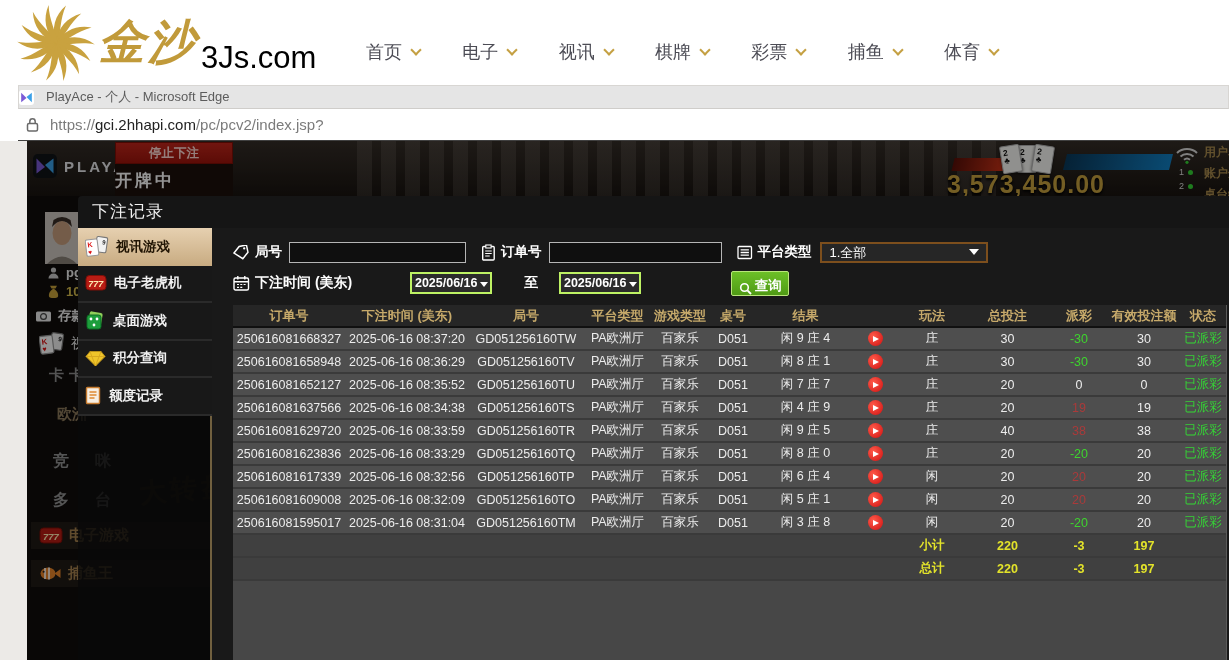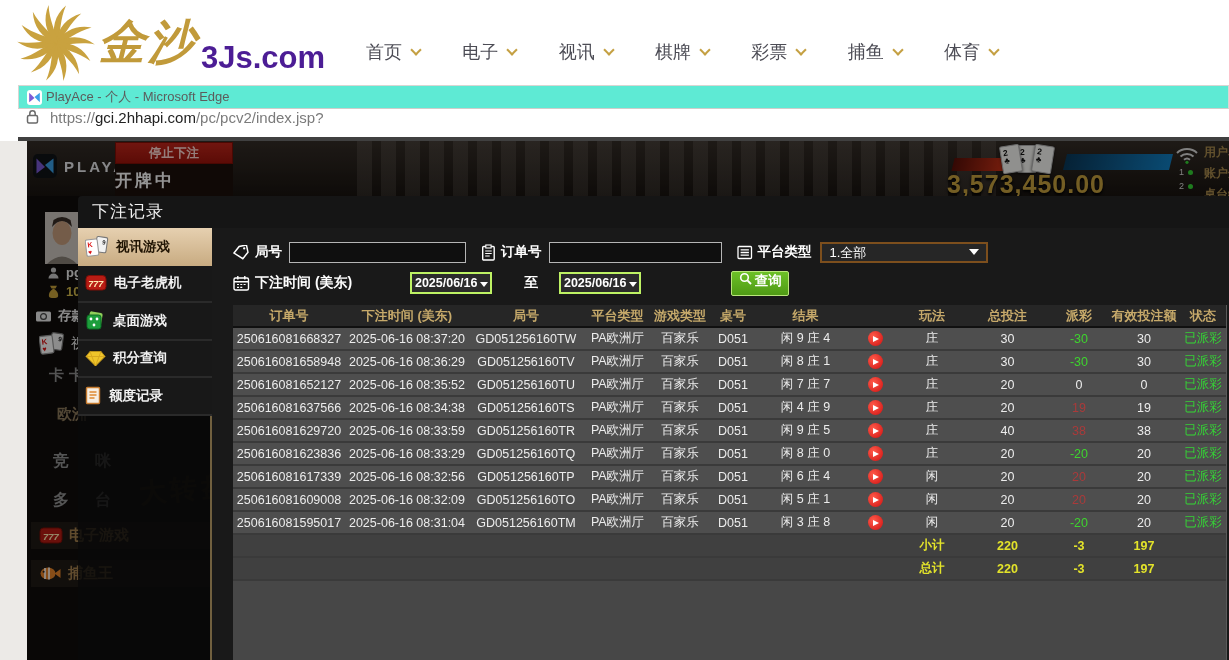--- a/index.html
+++ b/index.html
@@ -5,33 +5,33 @@
 *{margin:0;padding:0;box-sizing:border-box}
 html,body{width:1229px;height:660px;overflow:hidden;background:#fff;
   font-family:"Liberation Sans","DejaVu Sans",sans-serif}
 .screen{position:relative;width:1229px;height:660px;overflow:hidden}
 
 
 .site-header{position:absolute;left:16px;top:0;width:1012px;height:85px;background:#fff}
 .logo{position:absolute;left:0;top:0;height:85px;display:flex;align-items:center}
 .logo-cn{font-family:"DejaVu Serif","Liberation Serif",serif;font-size:47px;font-weight:bold;
   color:#c19a3a;letter-spacing:3px;margin-left:2px;font-style:italic}
-.logo-en{font-size:31px;font-weight:bold;color:#4c1d95;margin-left:3px;margin-top:30px}
+.logo-en{font-size:31px;font-weight:normal;color:#000000;margin-left:3px;margin-top:30px}
 .site-nav{position:absolute;left:350px;right:30px;top:40px;display:flex;justify-content:space-between}
 .nav-item{display:flex;align-items:center;font-size:18px;color:#4c4c55;cursor:pointer}
 .chev{width:8px;height:8px;border-right:2px solid #c5a043;border-bottom:2px solid #c5a043;
   transform:rotate(45deg);margin-left:10px;margin-top:-5px}
 
 
-.edge-titlebar{position:absolute;top:85px;left:18px;right:0;height:24px;background:#5eead4;
+.edge-titlebar{position:absolute;top:85px;left:18px;right:0;height:24px;background:#e5e5e5;
   border:1px solid #d8d6d3;border-bottom:1px solid #cfcdca;display:flex;align-items:center;
-  padding-left:8px;gap:4px}
+  gap:12px}
 .edge-title{font-size:13px;color:#5c5c5c}
 .edge-urlbar{position:absolute;top:109px;left:18px;right:0;height:32px;background:#fff;
-  border-bottom:4px solid #404040;display:flex;align-items:flex-start;padding-left:8px;gap:11px}
+  border-bottom:1px solid #404040;display:flex;align-items:center;padding-left:8px;gap:11px}
 .url{font-size:15px;color:#7b7b7b}
 .url b{color:#222;font-weight:normal}
 
 
 .viewport{position:absolute;top:141px;left:0;width:1229px;height:519px;background:#eceae7}
 .lobby{position:absolute;left:27px;top:0;width:1202px;height:519px;background:#100d0b;overflow:hidden}
 .lobby .abs{position:absolute}
 .lobby-top{position:absolute;top:0;left:0;right:0;height:55px;
   background:linear-gradient(180deg,#342d27,#191410)}
 .blinds{position:absolute;top:0;left:330px;width:640px;height:55px;
@@ -106,21 +106,21 @@
 .sel{position:relative;width:168px;height:21px;background:#262626;border:2px solid #7d4f1d;
   margin-left:8px;color:#fff;font-size:13px;line-height:17px;padding-left:8px;cursor:pointer}
 .sel .caret{position:absolute;right:7px;top:5px;width:0;height:0;border-left:5px solid transparent;
   border-right:5px solid transparent;border-top:6px solid #fff}
 .datebox{position:relative;width:82px;height:22px;background:#2b2b2b;border:2px solid #bef264;
   color:#fff;font-size:12.5px;font-weight:bold;line-height:18px;text-align:center;cursor:pointer}
 .datebox .caret{display:inline-block;width:0;height:0;border-left:4px solid transparent;
   border-right:4px solid transparent;border-top:5px solid #fff;margin-left:2px}
 .d1{margin-left:58px}.to-word{margin-left:32px;color:#fff;font-size:14px;font-weight:bold}
 .d2{margin-left:21px}
-.query-btn{margin-left:90px;width:58px;height:25px;display:flex;align-items:flex-start;
+.query-btn{margin-left:90px;width:58px;height:25px;display:flex;align-items:flex-end;
   justify-content:center;gap:3px;background:linear-gradient(#6cc027,#4f9a15);
   border:1px solid #b9e67a;border-radius:2px;color:#fff;font-size:13.5px;font-weight:bold;
   cursor:pointer}
 .table-wrap{flex:1;margin:10px 2px 0 21px;background:#474747;border-right:1px solid #5a5a5a;
   overflow:hidden}
 table{border-collapse:collapse;table-layout:fixed;width:994px}
 th{height:22px;background:#262626;color:#c6a96a;font-size:13px;font-weight:bold;
   border-bottom:2px solid #101010;text-align:center;white-space:nowrap;overflow:hidden}
 td{height:23px;background:#4e4e4e;color:#ececec;font-size:12.5px;text-align:center;
   border-bottom:2px solid #3a3a3a;white-space:nowrap;overflow:hidden}

